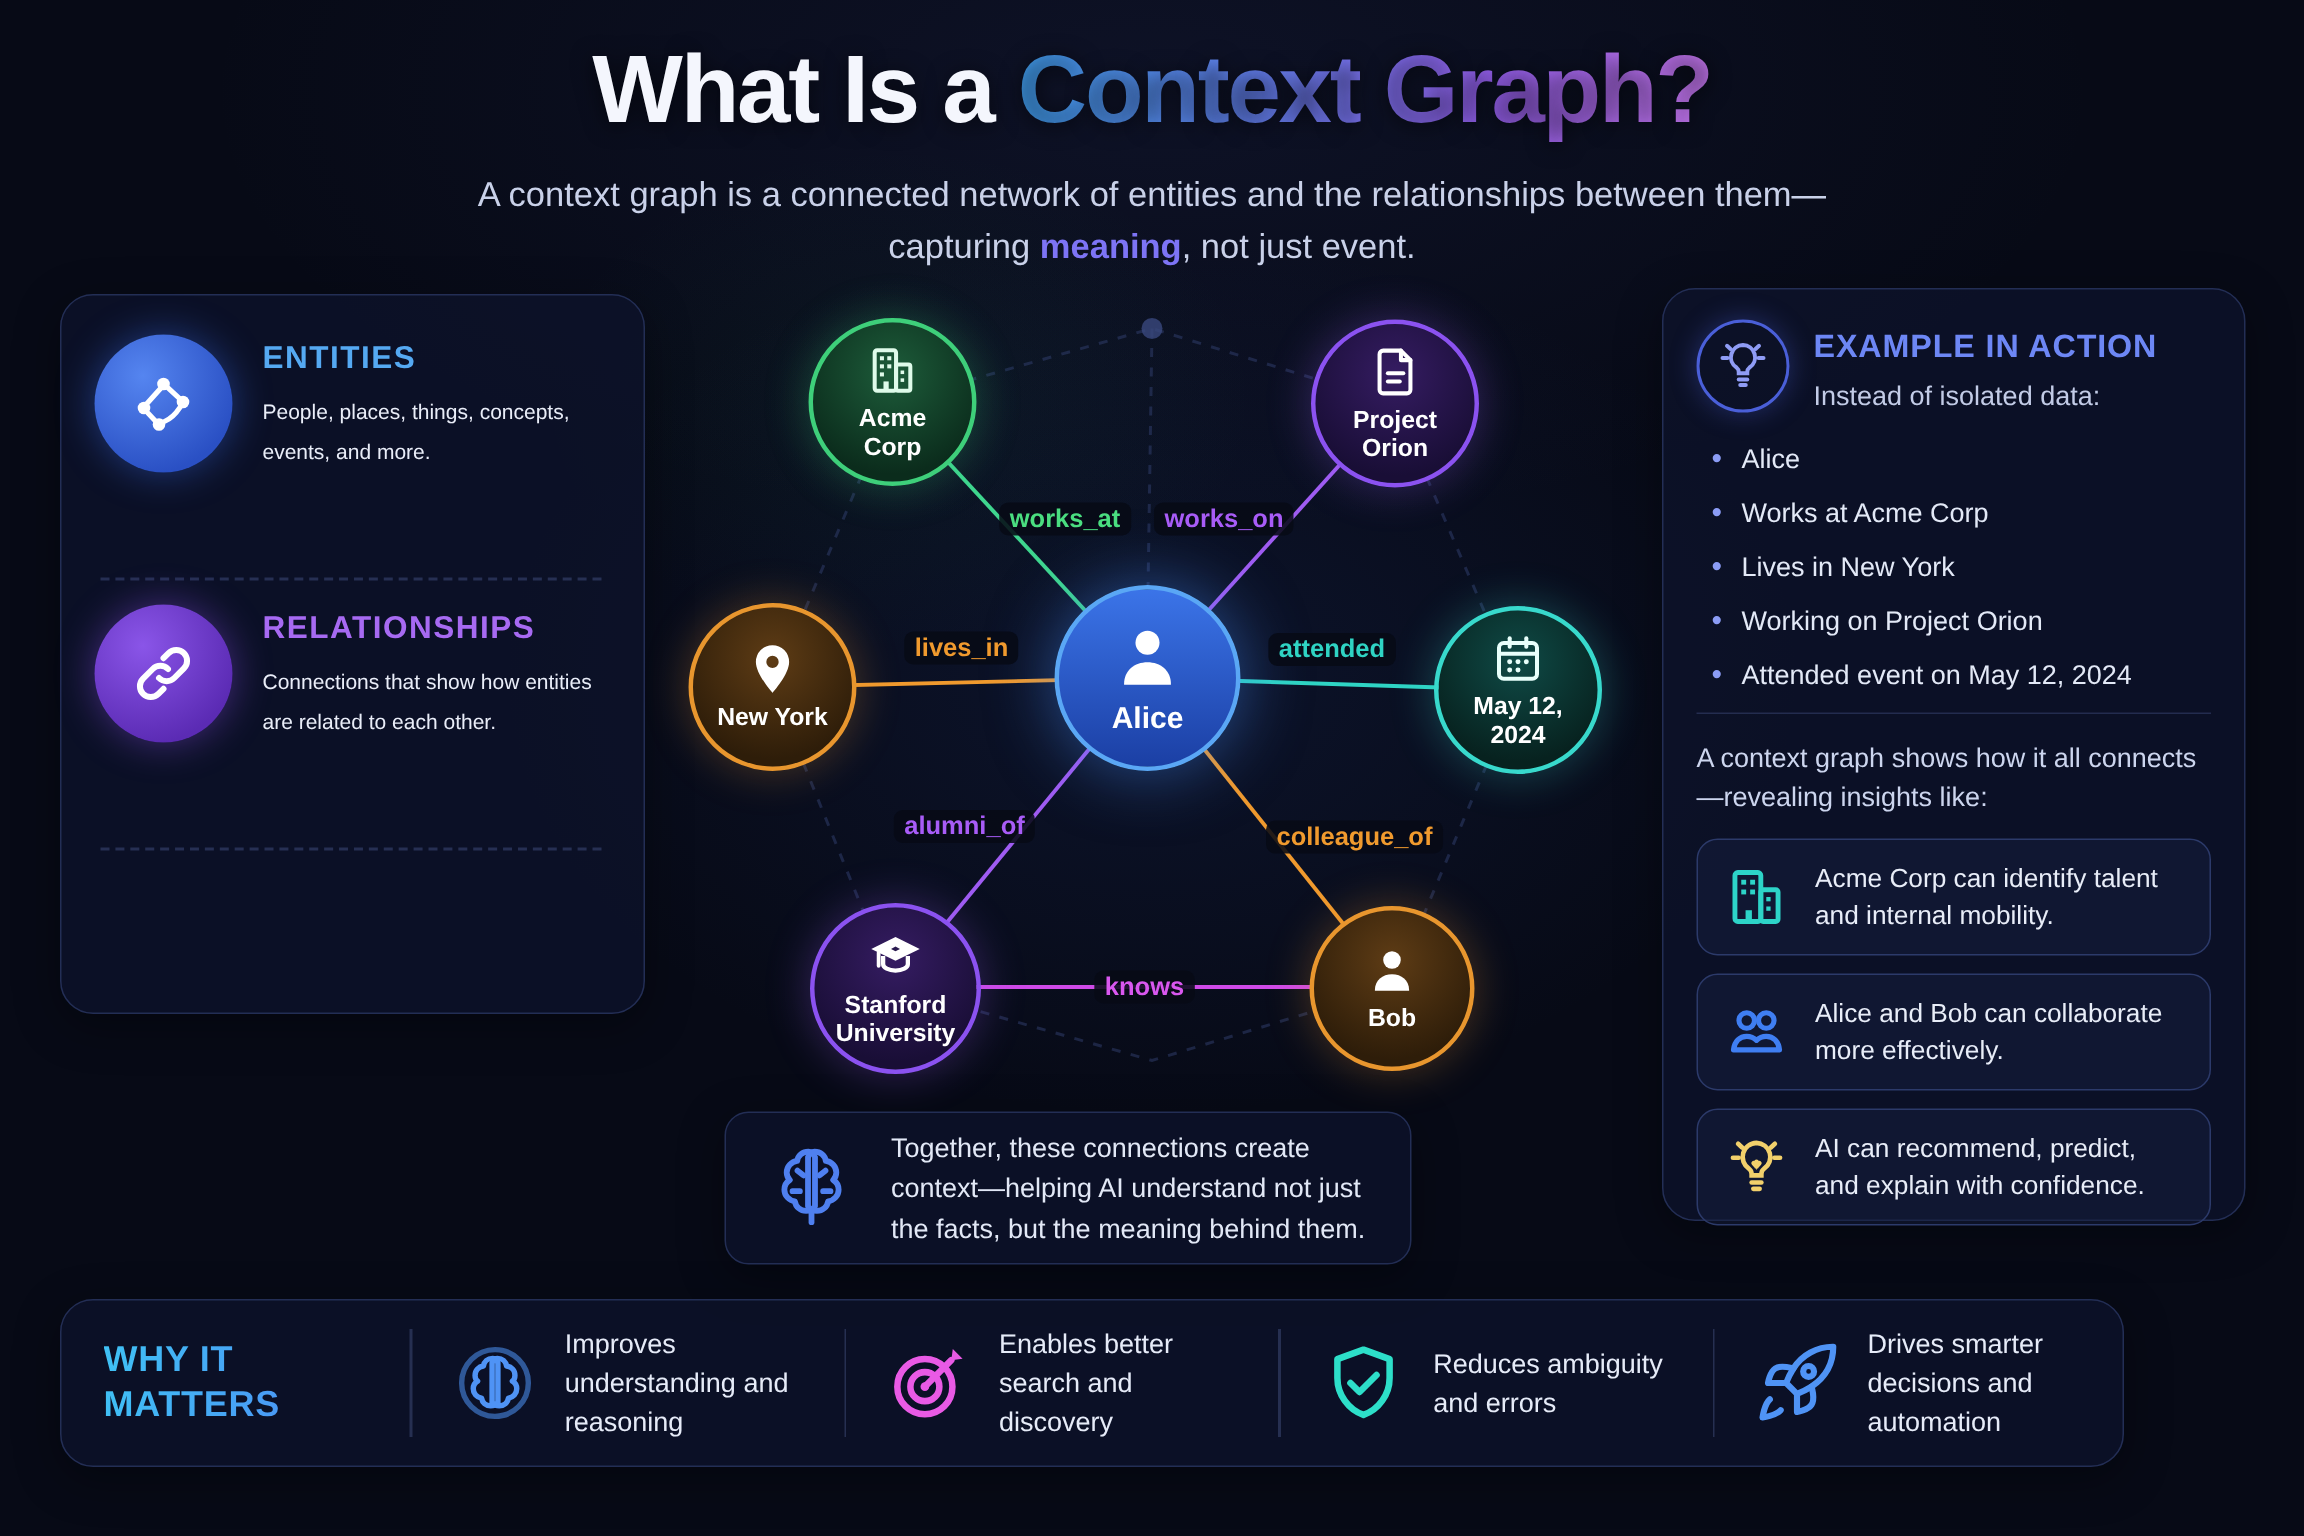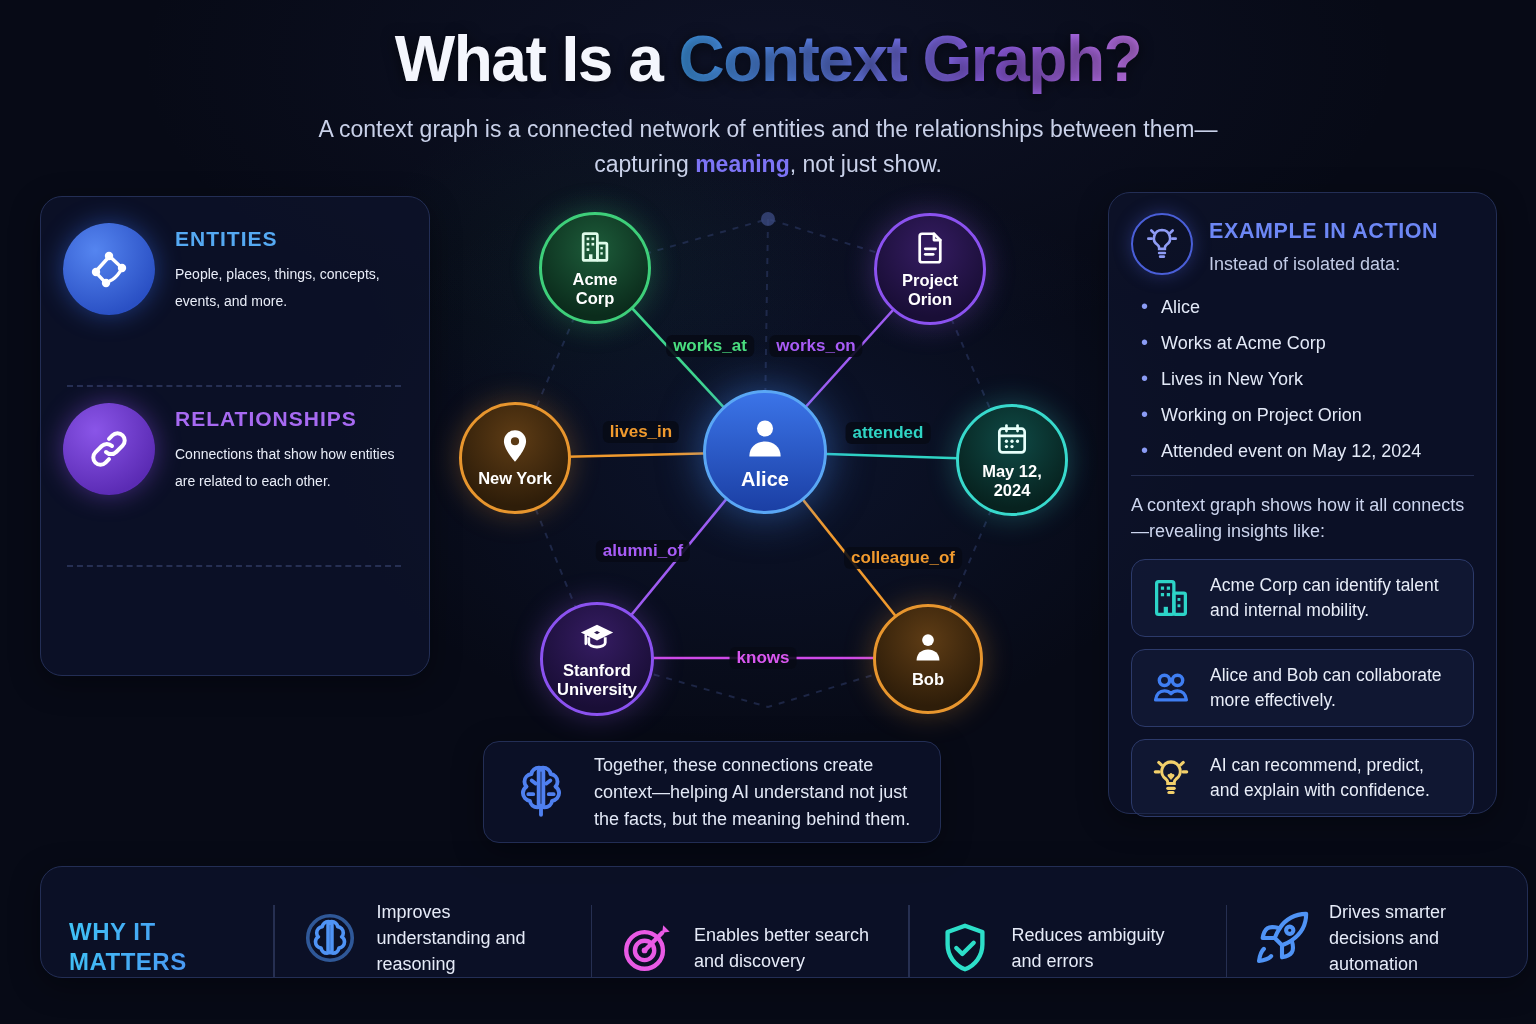--- a/index.html
+++ b/index.html
@@ -91,22 +91,22 @@
   .thin-sep { border:none; border-top:1.5px solid rgba(100,120,185,.28); margin:6px 0 16px; }
   .ex-para { font-size:18px; line-height:26px; color:#ccd5ee; margin-bottom:15px; }
   .insight-card { background:rgba(22,30,62,.5); border:1.5px solid #2c3a6a; border-radius:14px;
                   padding:13px 16px; display:flex; gap:16px; align-items:center; margin-bottom:12px; }
   .insight-card .ic { flex:0 0 46px; }
   .insight-card .ic svg { width:46px; height:46px; display:block; }
   .ic-blue{color:#3f7ef2;} .ic-teal{color:#2dd4c8;} .ic-yellow{color:#f2d06b;}
   .insight-text { font-size:17.5px; line-height:25px; color:#e8edf8; }
 
   
-  .footer { left:40px; top:866px; width:1488px; height:112px; border-radius:22px;
-            display:flex; align-items:flex-end; padding:0 10px 0 28px; }
+  .footer { left:40px; top:866px; width:1376px; height:112px; border-radius:22px;
+            display:flex; align-items:center; padding:0 10px 0 28px; }
   .footer-title { font-size:24px; font-weight:800; letter-spacing:.5px; line-height:30px;
                   color:#44b2f2; width:178px;
                   background:linear-gradient(100deg,#3fc2f5,#4f86f5);
                   -webkit-background-clip:text; background-clip:text; color:transparent; }
   .v-sep { width:1.5px; height:72px; background:rgba(110,130,195,.28); margin:0 26px; }
   .f-item { display:flex; align-items:center; gap:18px; flex:1; }
   .f-icon { flex:0 0 58px; }
   .f-icon svg { width:58px; height:58px; display:block; }
   .f-blue{color:#4f93f5;} .f-pink{color:#e95ae5;} .f-teal{color:#2ddfc9;}
   .f-text { font-size:18px; line-height:26px; color:#e6ebf8; max-width:215px; }
@@ -114,21 +114,21 @@
 </head>
 <body>
 
 <div class="title-wrap">
   <div class="title">
     <span class="t-plain">What Is a </span><span class="t-grad">Context Graph?</span>
   </div>
 </div>
 <div class="subtitle">
   <div>A context graph is a connected network of entities and the relationships between them—</div>
-  <div><span>capturing </span><span class="emph">meaning</span><span>, not just show.</span></div>
+  <div><span>capturing </span><span class="emph">meaning</span><span>, not just event.</span></div>
 </div>
 
 <div class="panel left-panel">
   <div class="concept">
     <div class="concept-icon ci-blue">
       <svg viewBox="0 0 24 24" fill="none" stroke="#fff" stroke-width="1.7" stroke-linecap="round">
         <circle cx="12" cy="5.5" r="2.1" fill="#fff" stroke="none"></circle>
           <circle cx="5.5" cy="13.5" r="2.1" fill="#fff" stroke="none"></circle>
         <circle cx="18.5" cy="11.5" r="2.1" fill="#fff" stroke="none"></circle>
           <circle cx="10.5" cy="19" r="2.1" fill="#fff" stroke="none"></circle>

